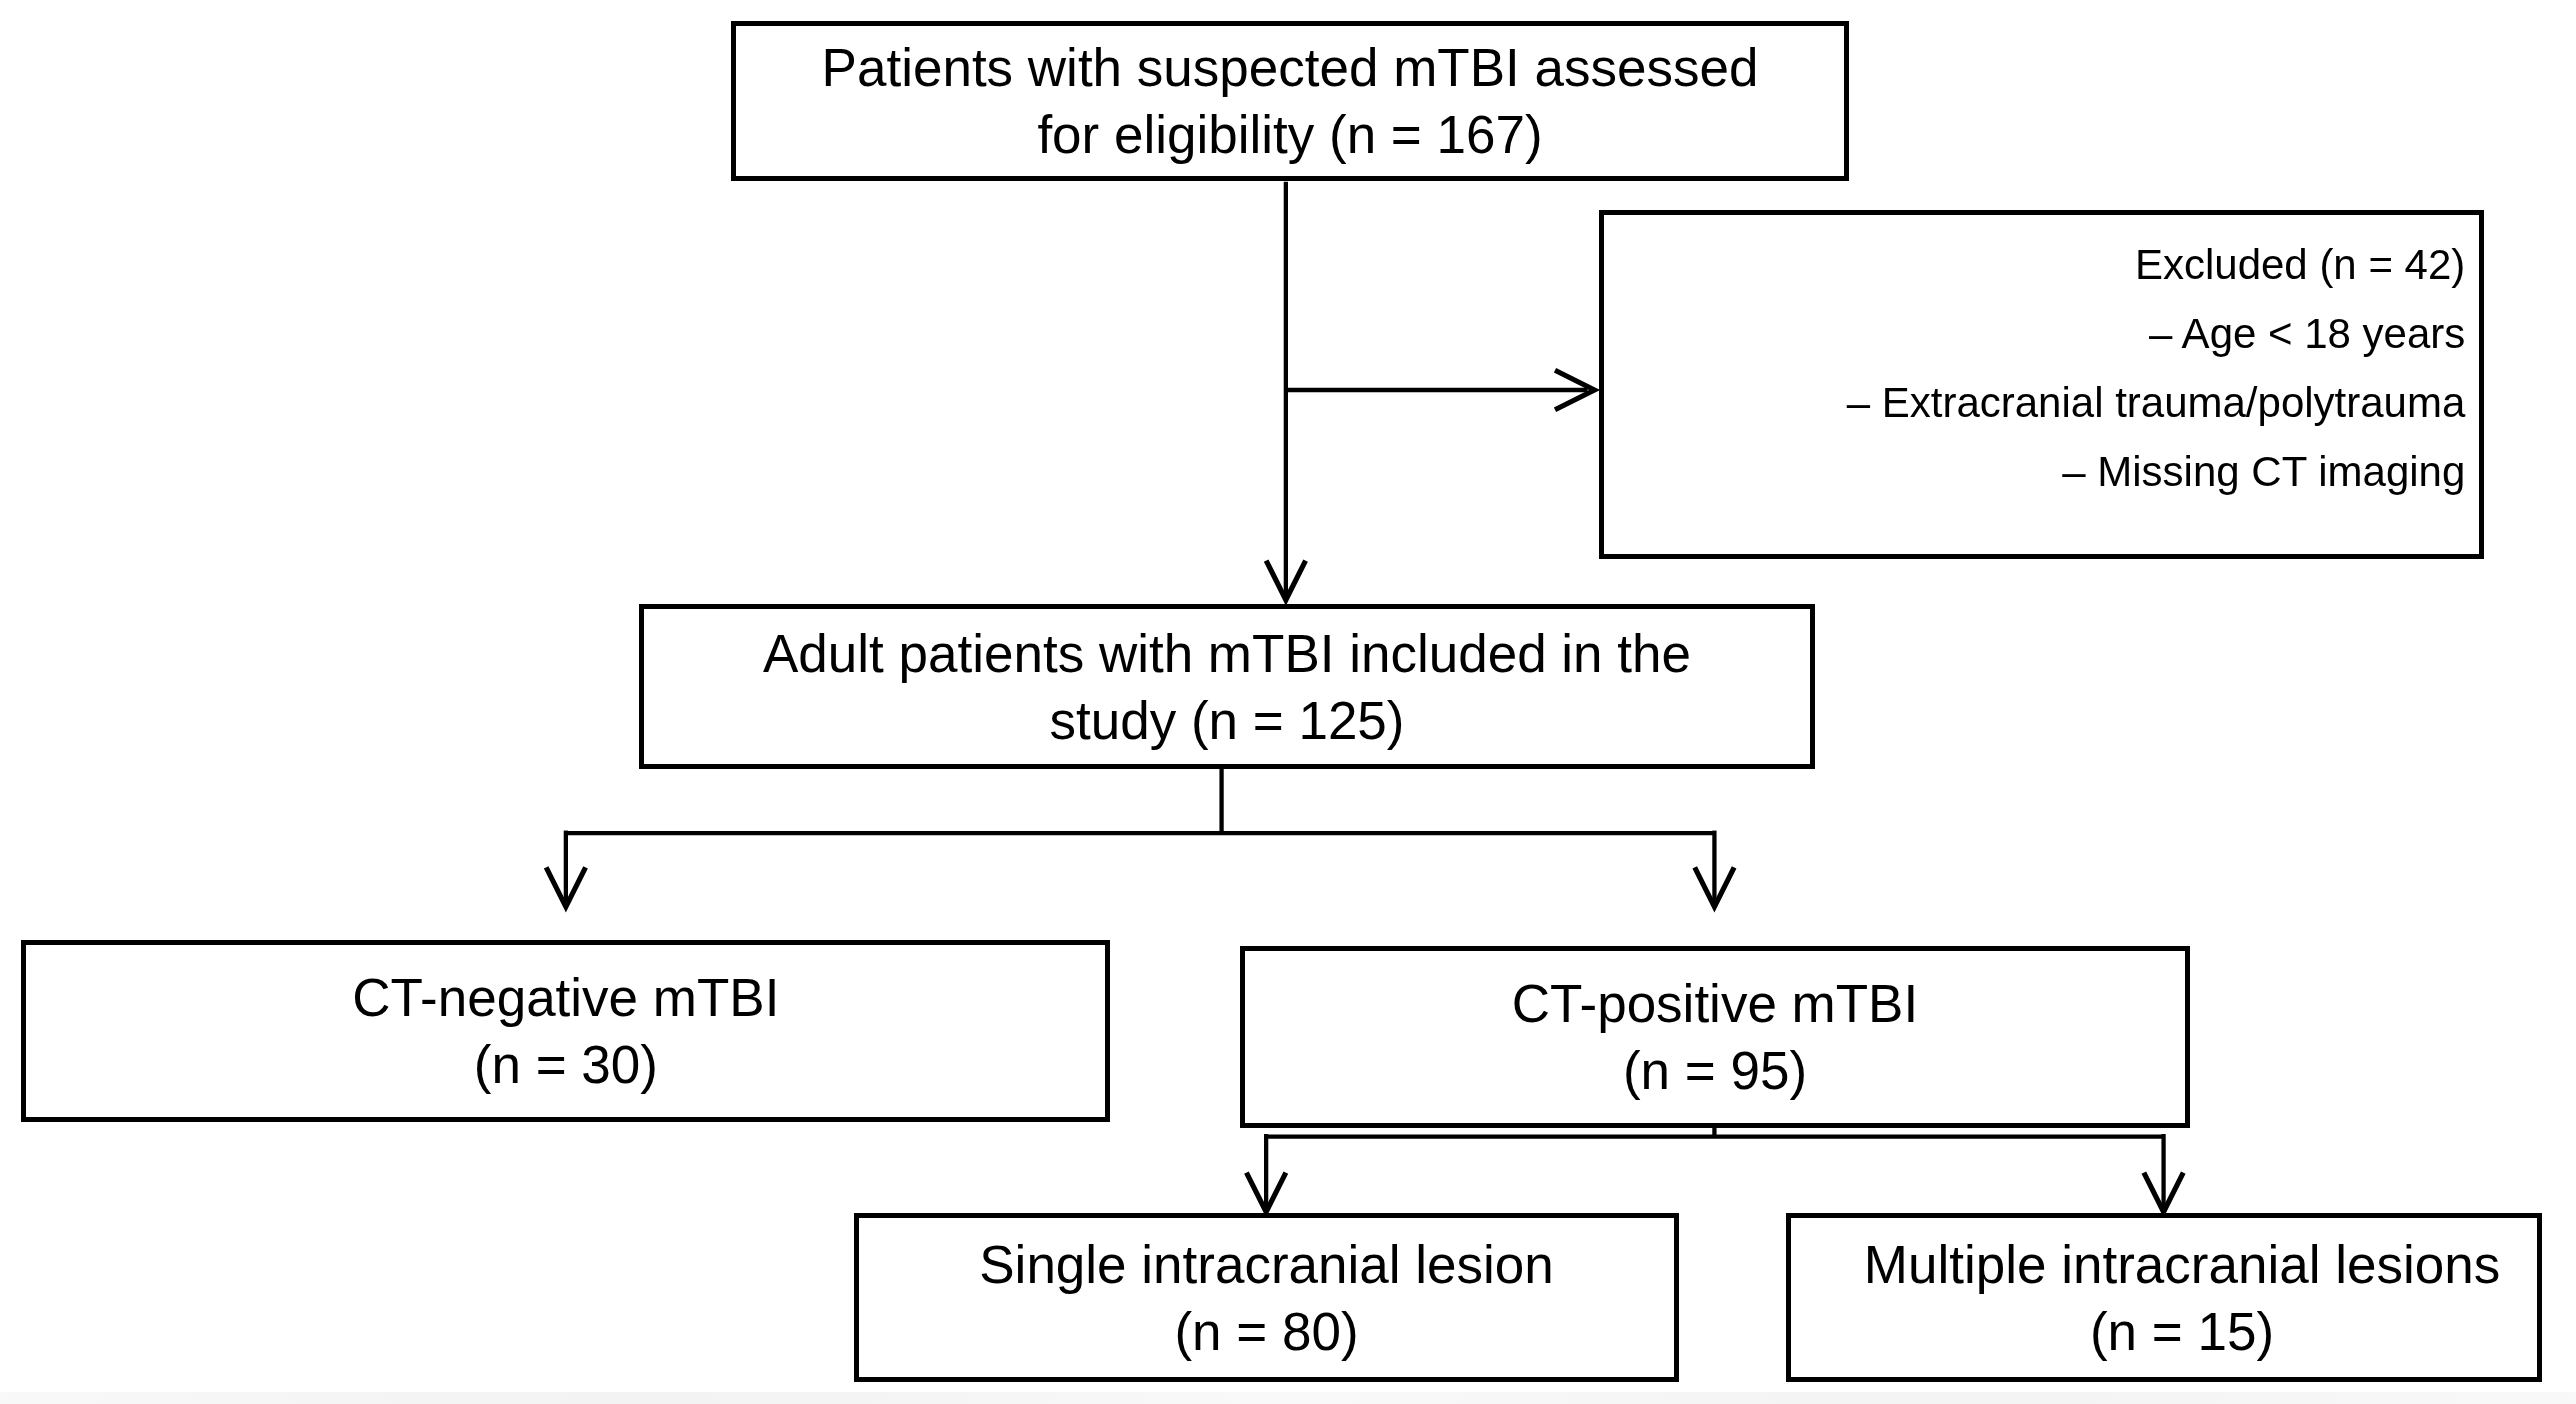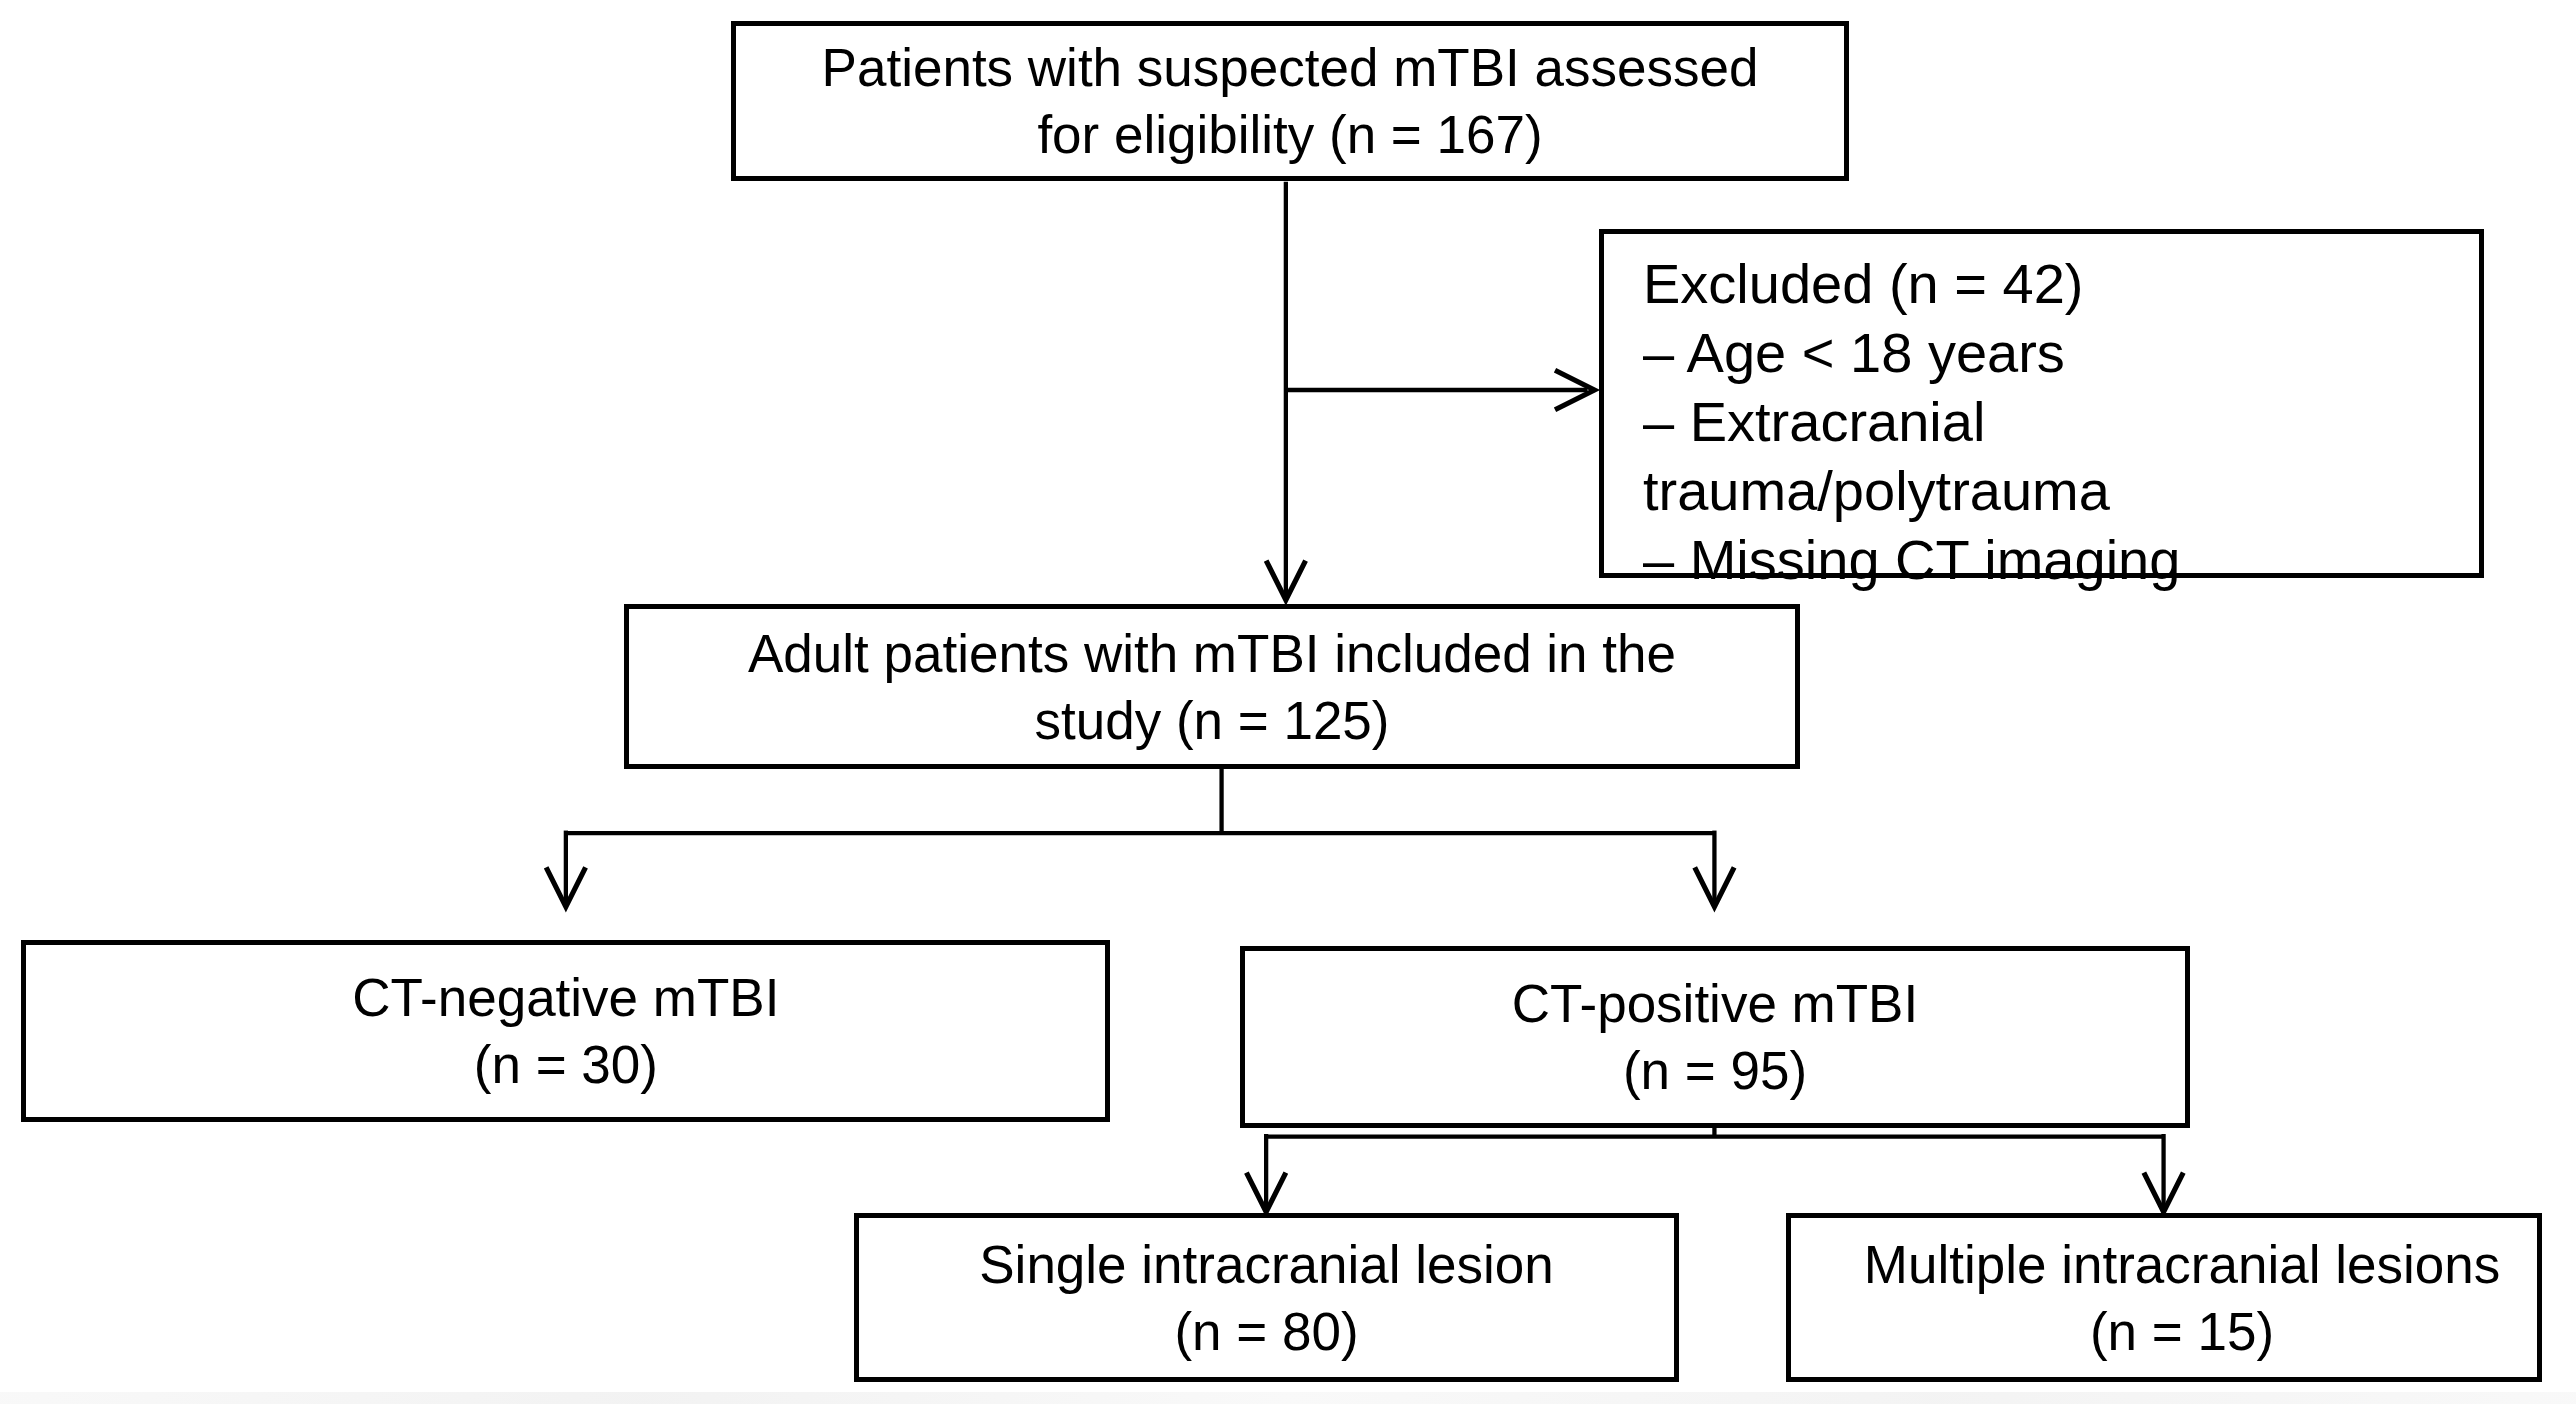--- a/index.html
+++ b/index.html
@@ -43,28 +43,27 @@
     text-align: center;
     font-size: 53px;
     line-height: 67px;
     color: #000000;
   }
   .box span { display: block; }
   .box-assessed  { left: 731px;  top: 21.4px;   width: 1118px; height: 160px; }
   .box-excluded  {
     left: 1599px; top: 210px;  width: 885px; height: 349px;
     justify-content: flex-start;
-    align-items: flex-start;
+    align-items: flex-end;
     text-align: left;
     padding: 15.4px 13.7px 13.7px 39px;
-    font-size: 56px;
+    font-size: 42px;
     line-height: 69px;
-    margin-top: 19px;
   }
-  .box-included  { left: 624px;  top: 604px;  width: 1176px; height: 165px; }
+  .box-included  { left: 639px;  top: 604px;  width: 1176px; height: 165px; }
   .box-ct-neg    { left: 21.4px;   top: 907px; width: 1089px; height: 182px; margin-top: 33px; }
   .box-ct-pos    { left: 1240px; top: 907px; width: 950px; height: 182px; margin-top: 39px; }
   .box-single    { left: 854px;  top: 1213px; width: 825px;  height: 169px; }
   .box-multiple  { left: 1786px; top: 1213px; width: 756px;  height: 169px; padding-left: 36px; }
   .bottom-artifact {
     position: absolute;
     left: 0;
     top: 1392px;
     width: 2576px;
     height: 12px;

